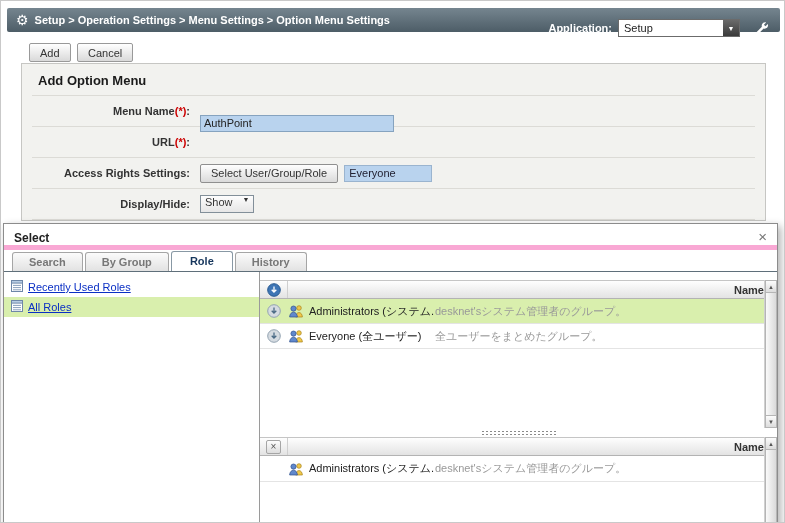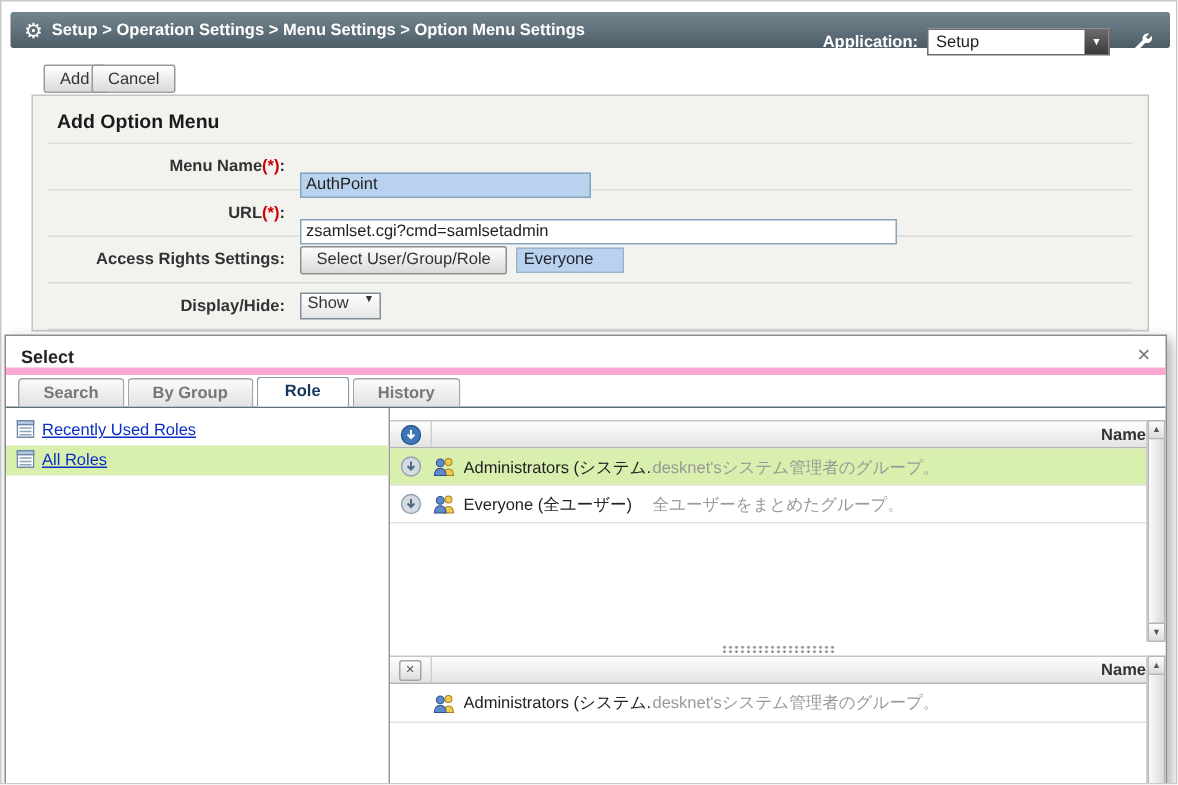--- a/index.html
+++ b/index.html
@@ -20,40 +20,40 @@
   .app-select .val { flex:1; padding-left:5px; }
   .app-select .dd { width:16px; height:16px; background:linear-gradient(#6a6a6a,#3a3a3a);
                     color:#fff; font-size:7px; display:flex; align-items:center; justify-content:center; }
   .wrench { margin:0 11px 0 14px; display:flex; align-items:center; }
 
   
   .btn { position:absolute; top:42px; height:19px; background:linear-gradient(#ffffff,#d9d9d9);
          border:1px solid #999; border-radius:2px; color:#333; font-size:11px;
          display:flex; align-items:center; justify-content:center; padding:0 10px; }
   #btn-add { left:28px; }
-  #btn-cancel { left:60px; }
+  #btn-cancel { left:76px; }
 
   
   .panel { position:absolute; left:20px; top:62px; width:745px; height:158px;
            background:#f2f2ef; border:1px solid #c6c6c3; }
   .panel-title { padding:9px 16px 7px; font-size:13px; font-weight:bold; color:#1a1a1a; }
   .frows { margin:0 10px; border-top:1px solid #dcdbd6; }
   .frow { display:flex; align-items:center; height:31px; border-bottom:1px solid #dcdbd6; }
   .flabel { width:158px; text-align:right; font-weight:bold; color:#333; flex:none; }
   .flabel .req { color:#cc0000; }
   .fval { margin-left:10px; display:flex; align-items:center; }
   .inp { height:17px; border:1px solid #86a3bf; font-size:11px; padding:0 3px; color:#222;
          background:#fff; font-family:"Liberation Sans","DejaVu Sans",sans-serif;margin-top:24px; }
   .inp.sel { background:#b9d3ee; }
   #inp-menu { width:194px; }
   #inp-url { width:398px; }
   .sbtn { height:19px; background:linear-gradient(#fefefe,#dadada); border:1px solid #8f8f8f;
           border-radius:2px; padding:0 10px; font-size:11px; color:#333;
           display:flex; align-items:center; }
-  .everyone { margin-left:6px; width:72px; height:17px; background:#b9d3ee;
+  .everyone { margin-left:6px; width:88px; height:17px; background:#b9d3ee;
               border:1px solid #9ab4cf; padding:0 4px; display:flex; align-items:center; color:#223; }
   .mini-select { width:54px; height:18px; border:1px solid #828f99;
                  background:linear-gradient(#fdfdfd,#e6e6e6); display:flex; align-items:flex-start; }
   .mini-select .val { flex:1; padding-left:4px; }
   .mini-select .dd { width:14px; font-size:7px; color:#333; text-align:center; }
 
   
   .dialog { position:absolute; left:2px; top:222px; width:775px; height:312px; background:#fff;
             border:1px solid #8c8c8c; box-shadow:3px 3px 8px rgba(0,0,0,0.3); }
   .dlg-title { height:26px; display:flex; align-items:flex-end; padding:0 10px;
@@ -141,23 +141,20 @@
           <span>Menu Name</span><span class="req">(*)</span><span>:</span>
         </div>
         <div class="fval">
           <input class="inp sel" id="inp-menu" value="AuthPoint" style="">
         </div>
       </div>
       <div class="frow">
         <div class="flabel">
           <span>URL</span><span class="req">(*)</span><span>:</span>
         </div>
-        <div class="fval">
-          <input class="inp" id="inp-url" value="zsamlset.cgi?cmd=samlsetadmin" style="">
-        </div>
       </div>
       <div class="frow">
         <div class="flabel">
           <span>Access Rights Settings</span><span>:</span>
         </div>
         <div class="fval">
           <button class="sbtn">Select User/Group/Role</button>
           <span class="everyone">Everyone</span>
         </div>
       </div>

